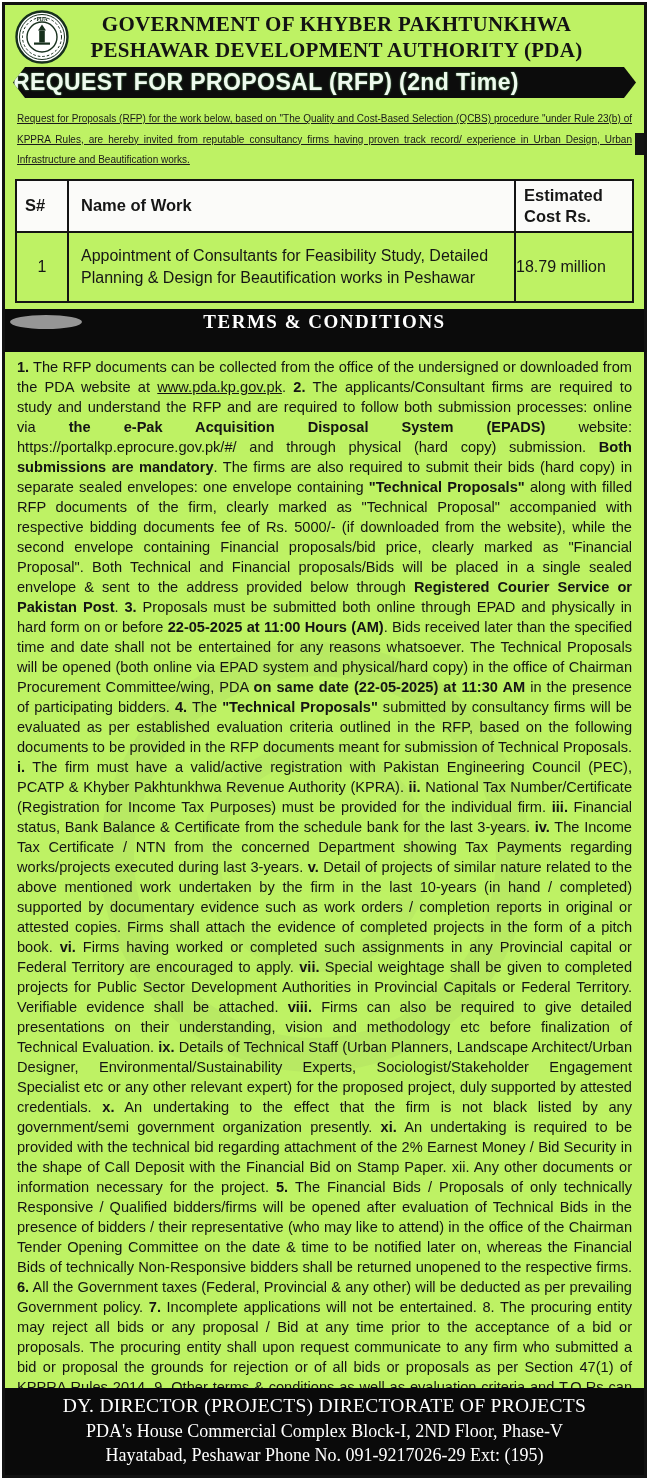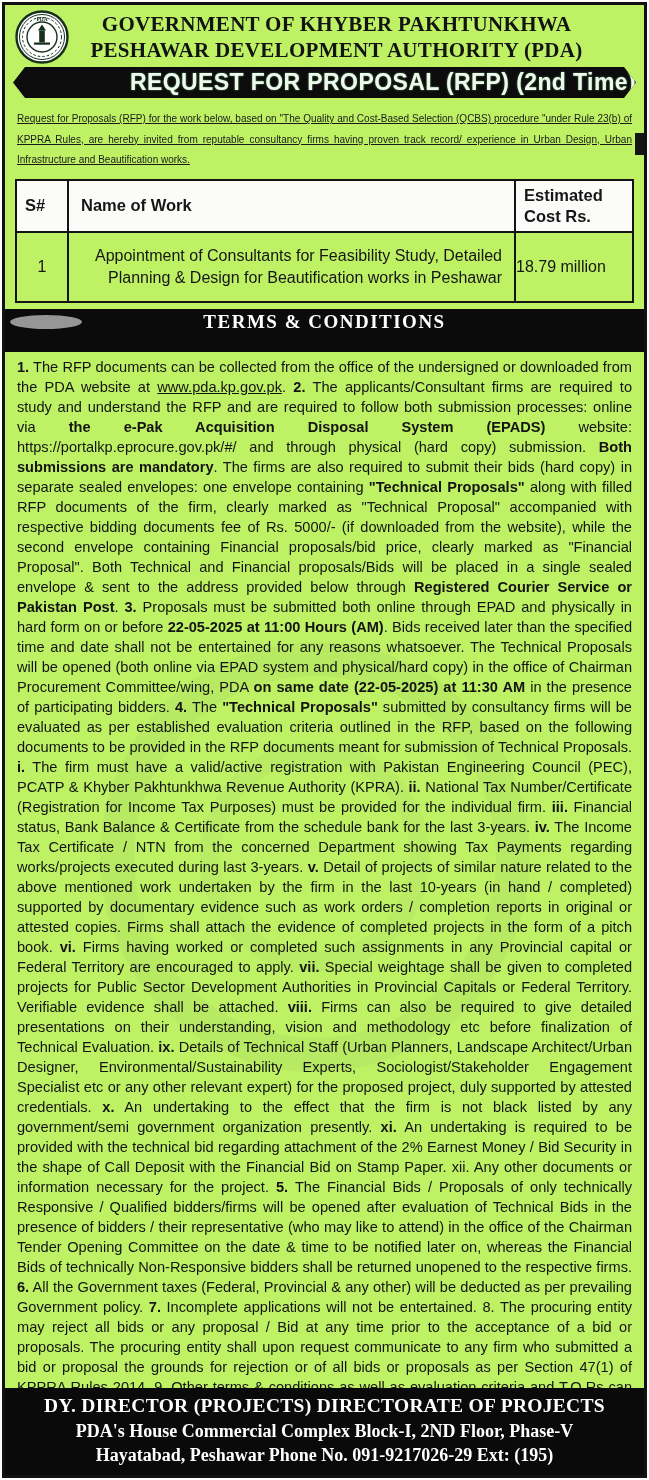--- a/index.html
+++ b/index.html
@@ -30,21 +30,21 @@
     letter-spacing:.3px; color:#131313; white-space:nowrap;
   }
 
   
   .rfp-banner-wrap { padding:2px 8px 3px; }
   .rfp-banner {
     background:#0c0c0c;
     color:#eef9ee;
     text-shadow:0 0 2px #5f9e5f;
     font-weight:700; font-size:23px; line-height:31px;
-    text-align:right; letter-spacing:.4px;
+    text-align:left; letter-spacing:.4px;
     clip-path:polygon(12px 0, calc(100% - 12px) 0, 100% 50%, calc(100% - 12px) 100%, 12px 100%, 0 50%);
   }
 
   
   .intro {
     padding:8px 12px 6px;
     font-size:10px; line-height:20.5px;
     text-align:justify; color:#1a1a1a;text-decoration:underline;
   }
 
@@ -52,21 +52,21 @@
     position:absolute; right:0; top:128px;
     width:9px; height:22px; background:#141414;
   }
 
   
   table {
     border-collapse:collapse;
     width:calc(100% - 20px);
     margin:2px 10px 4px;
   }
-  th, td { border:2.5px solid #141414; vertical-align:middle;text-align:right; }
+  th, td { border:2.5px solid #141414; vertical-align:middle; }
   th { font-size:16.5px; font-weight:700; padding:4px 8px; height:44px; background:#fbfbf9; }
   th.c-sno { width:52px; text-align:left; }
   th.c-name { text-align:left; padding-left:12px; }
   th.c-cost { width:118px; text-align:left; line-height:21px; }
   td { font-size:16px; }
   td.c-sno { text-align:center; }
   td.c-name { padding:8px 12px; line-height:22px; height:70px; }
   td.c-cost { text-align:left; line-height:21px; }
 
   
@@ -98,21 +98,21 @@
   .wm-ring {
     position:absolute; border-radius:50%;
     border:34px solid #4a4f5a; opacity:.05; z-index:1;
   }
   .wm1 { width:430px; height:430px; left:95px; top:290px; }
   .wm2 { width:230px; height:230px; left:195px; top:390px; border-width:20px; opacity:.04; }
 
   
   .footer {
     background:#0a0a0a; color:#ffffff;
-    font-family:"Liberation Serif", serif; font-weight:700;
+    font-family:"Liberation Serif", serif; font-weight:400;
     text-align:center; padding:5px 4px 8px;
   }
   .footer .l1 { font-size:19.5px; line-height:26px; letter-spacing:.3px; }
   .footer .l2, .footer .l3 { font-size:18px; line-height:24px;text-align:center; }
 </style>
 </head>
 <body>
 
 <div class="page">
   <div class="ad">

